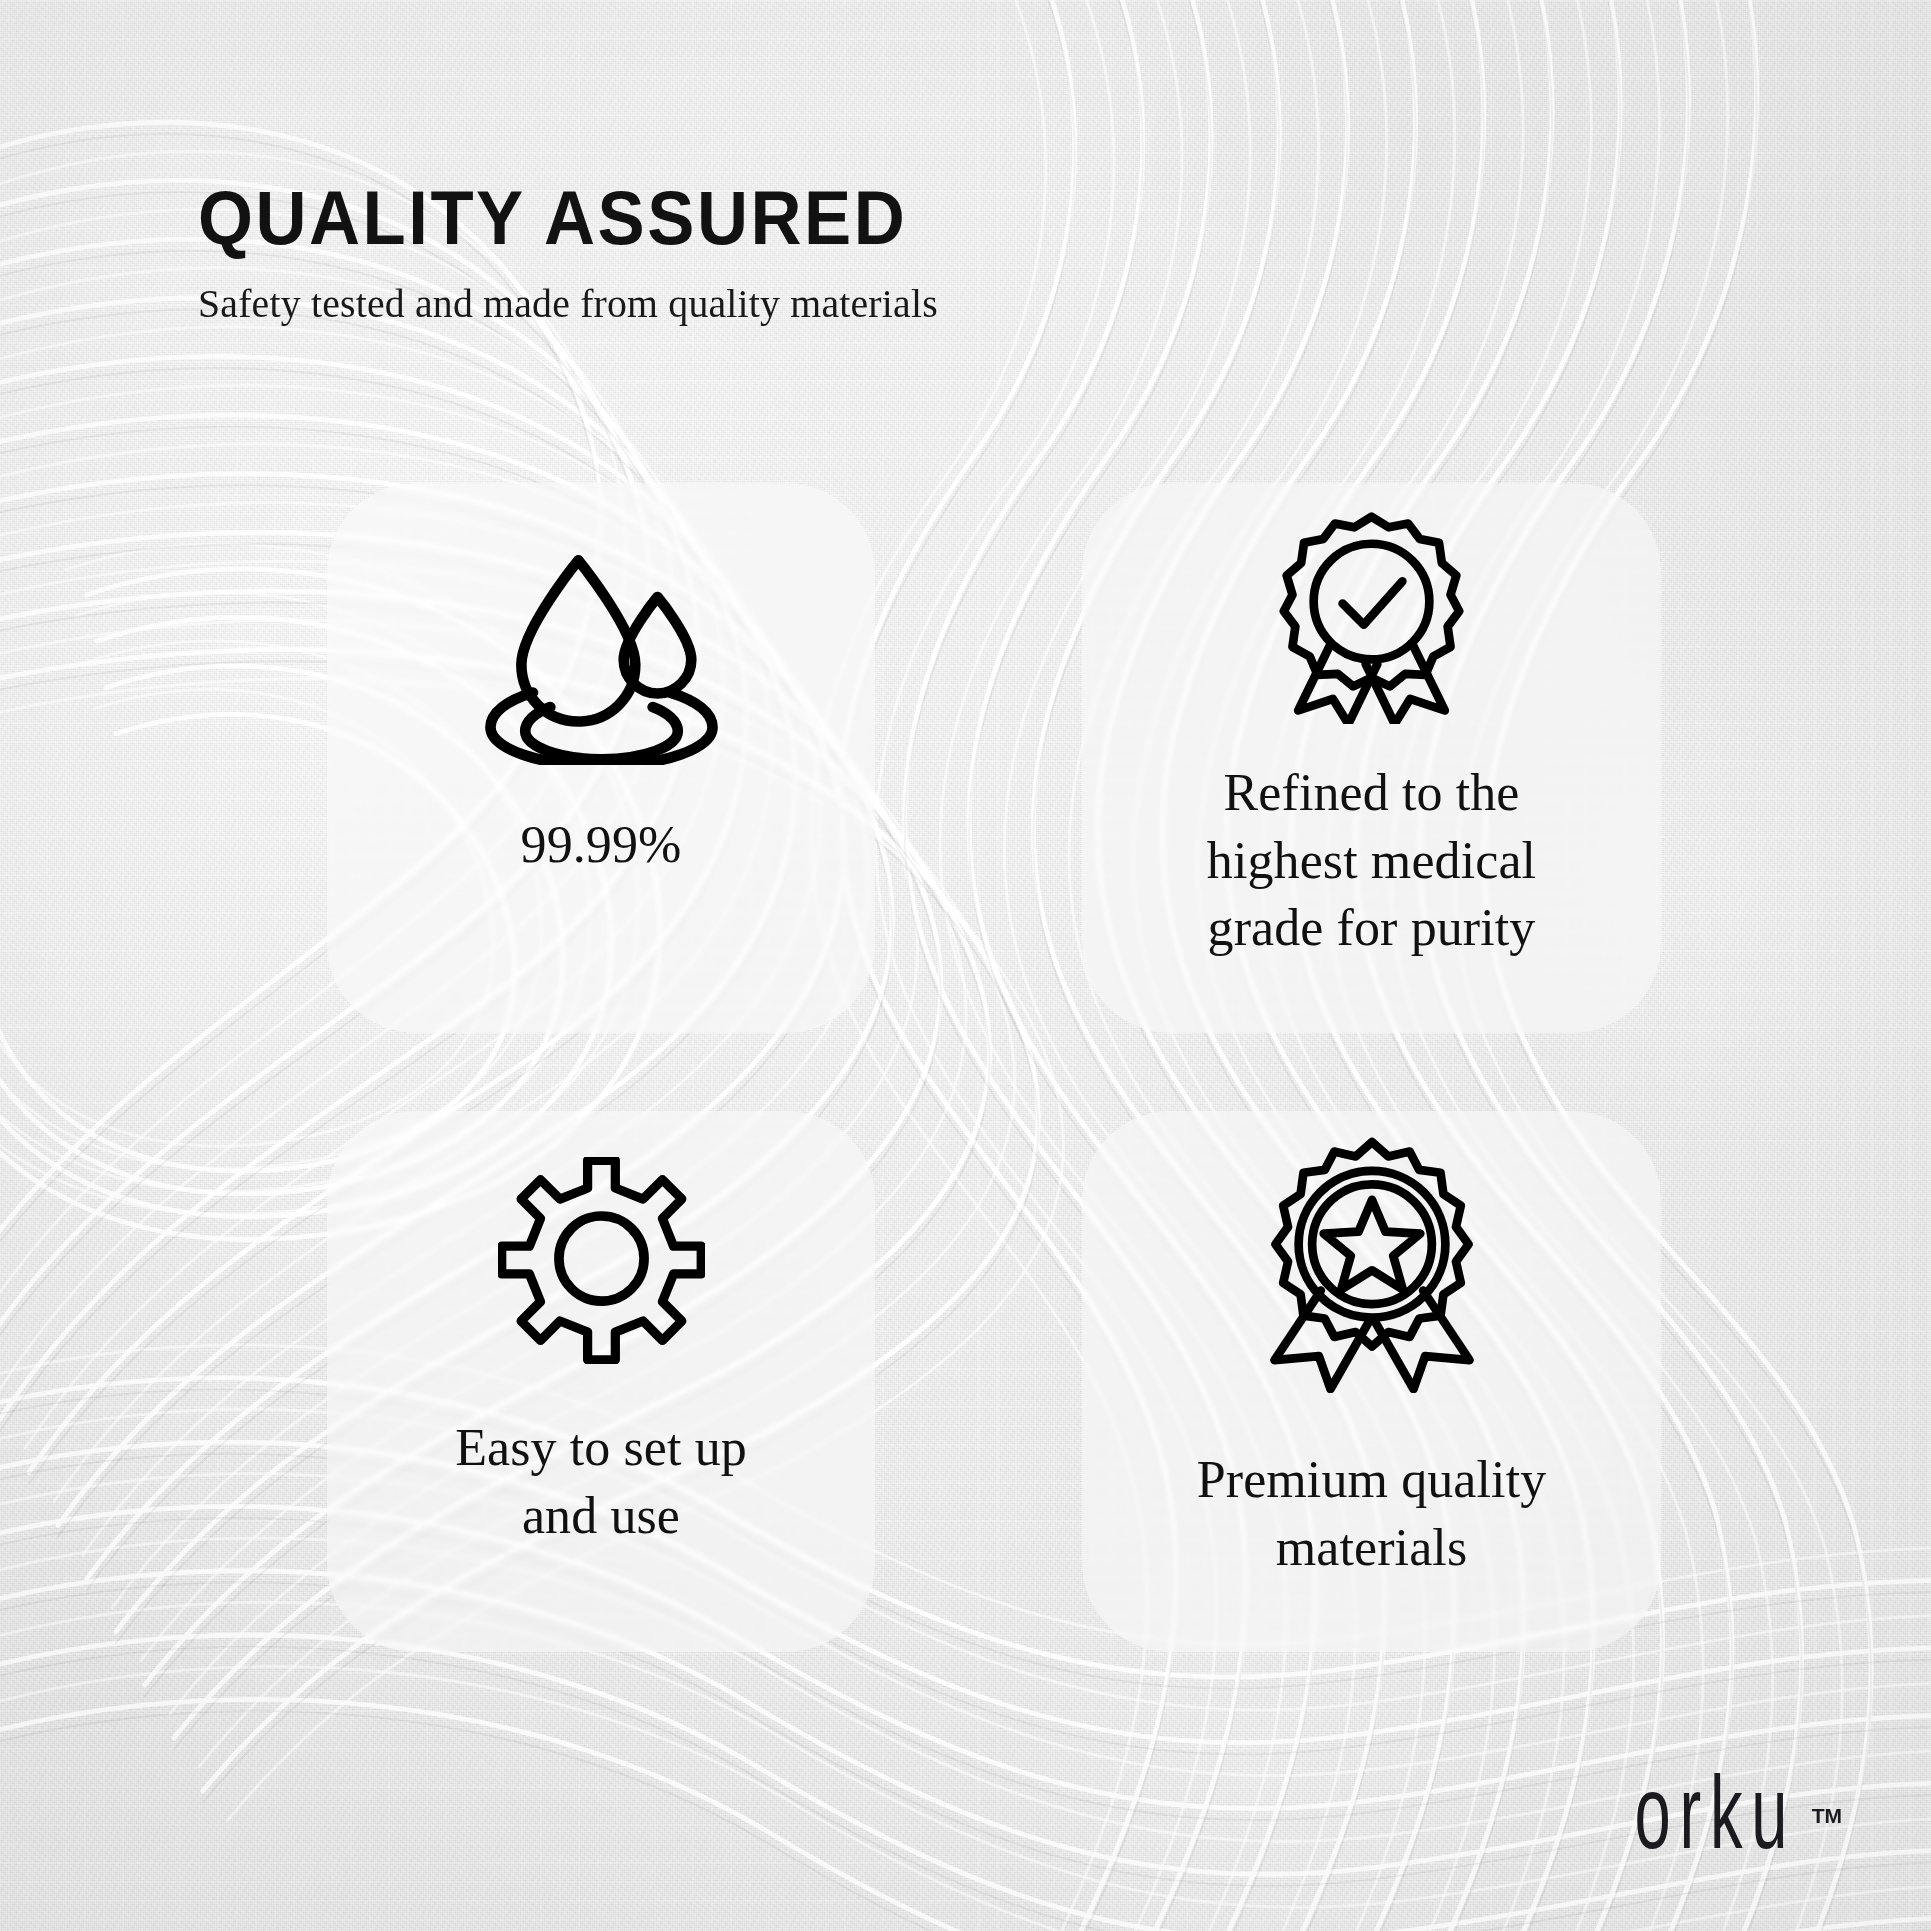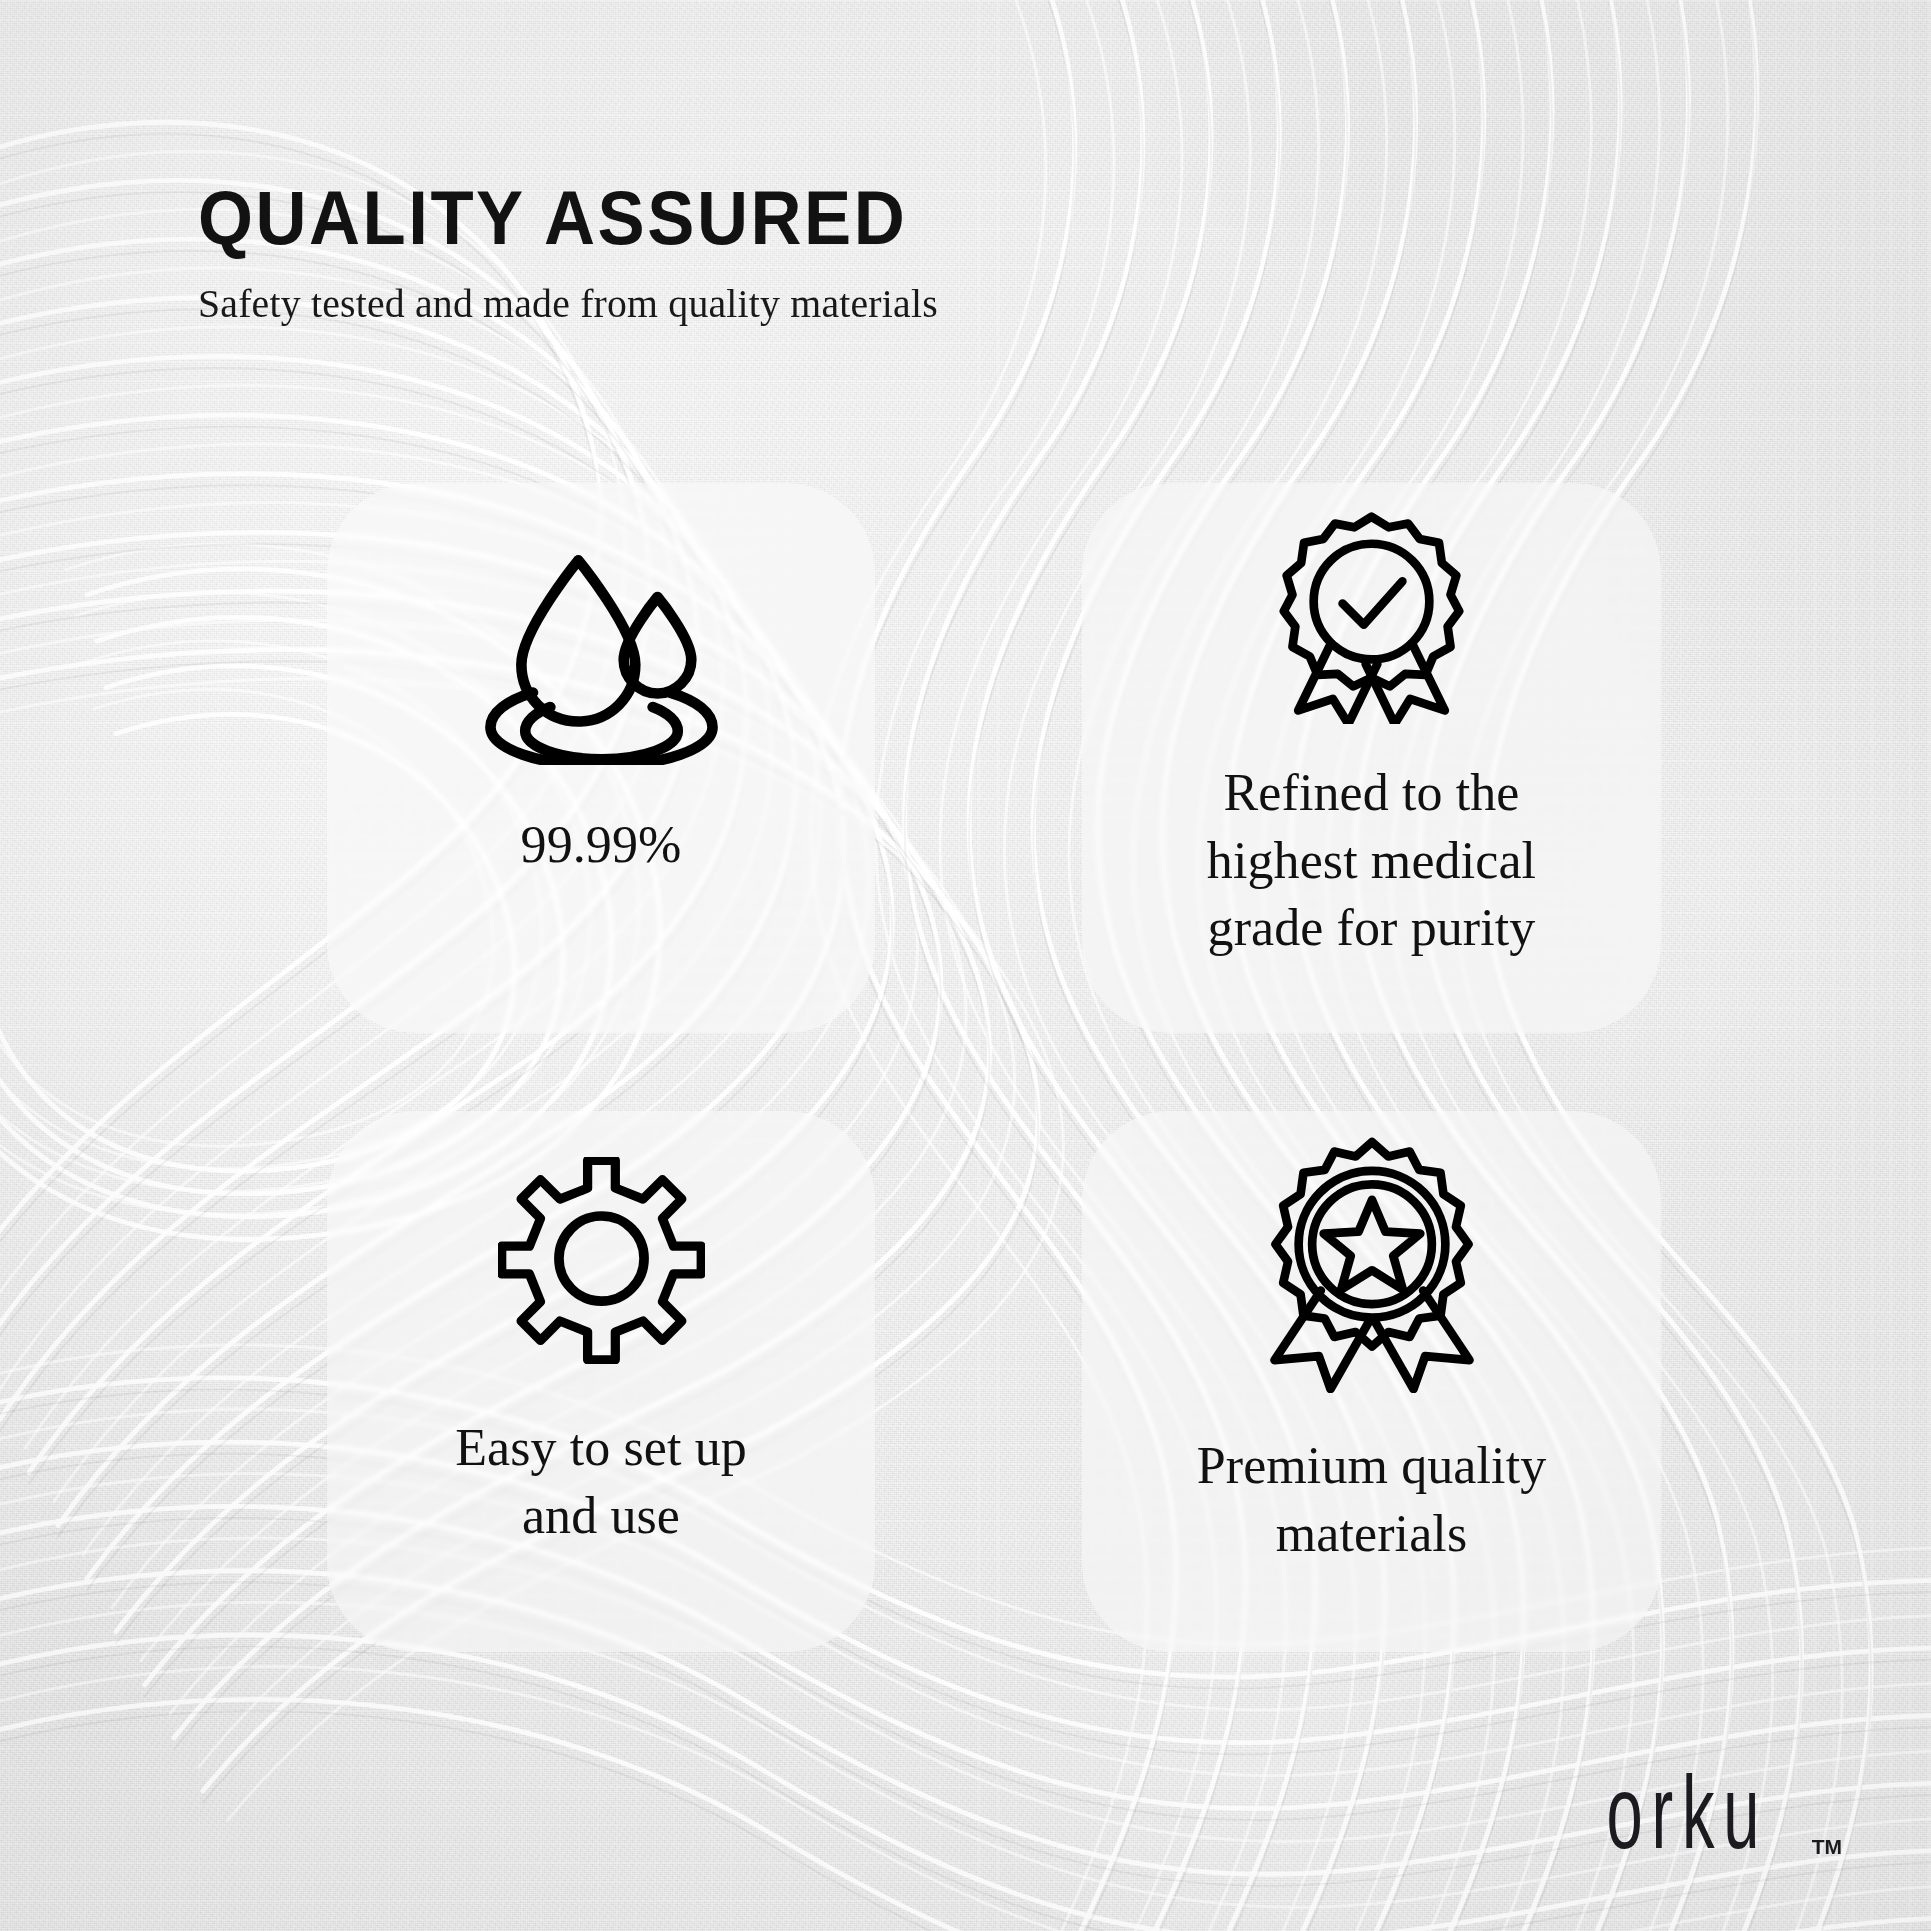--- a/index.html
+++ b/index.html
@@ -106,21 +106,21 @@
     background: rgba(255,255,255,0.42);
     backdrop-filter: blur(1.9px);
     display: flex;
     flex-direction: column;
     align-items: center;
     box-sizing: border-box;
   }
   .card.c1 { left: 37px;  top: 0px;    width: 548px; height: 550px; padding-top: 58px; }
   .card.c2 { left: 792px; top: 0px;    width: 579px; height: 550px; padding-top: 27px; }
   .card.c3 { left: 37px;  top: 628px;  width: 548px; height: 541px; padding-top: 46px; }
-  .card.c4 { left: 792px; top: 628px;  width: 579px; height: 541px; padding-top: 25px; }
+  .card.c4 { left: 792px; top: 628px;  width: 579px; height: 541px; padding-top: 25px; gap: 14px; }
 
   .icon-wrap {
     display: flex;
     align-items: center;
     justify-content: center;
     width: 100%;
   }
   .icon-wrap svg { display: block; }
 
   .card-text {
@@ -138,22 +138,21 @@
   .c2 .card-text { margin-top: 35px; }
   .c3 .card-text { margin-top: 50px; }
   .c4 .card-text { margin-top: 39px; }
 
   
   .logo {
     position: absolute;
     right: 89px;
     bottom: 66px;
     display: flex;
-    align-items: flex-end;
-    gap: 28px;
+    align-items: center;
   }
   .logo-word {
     font-family: "Liberation Sans", sans-serif;
     font-weight: 400;
     font-size: 93px;
     line-height: 1;
     letter-spacing: 12.6px;
     color: #1b1b1f;
     transform: scaleX(0.70) scaleY(1.12);
     transform-origin: right bottom;

